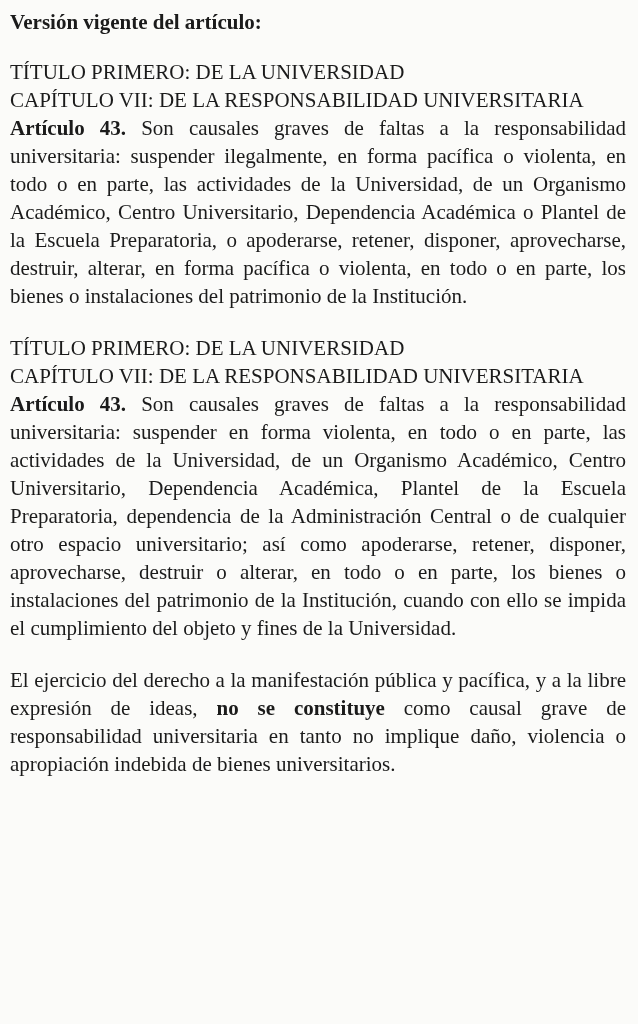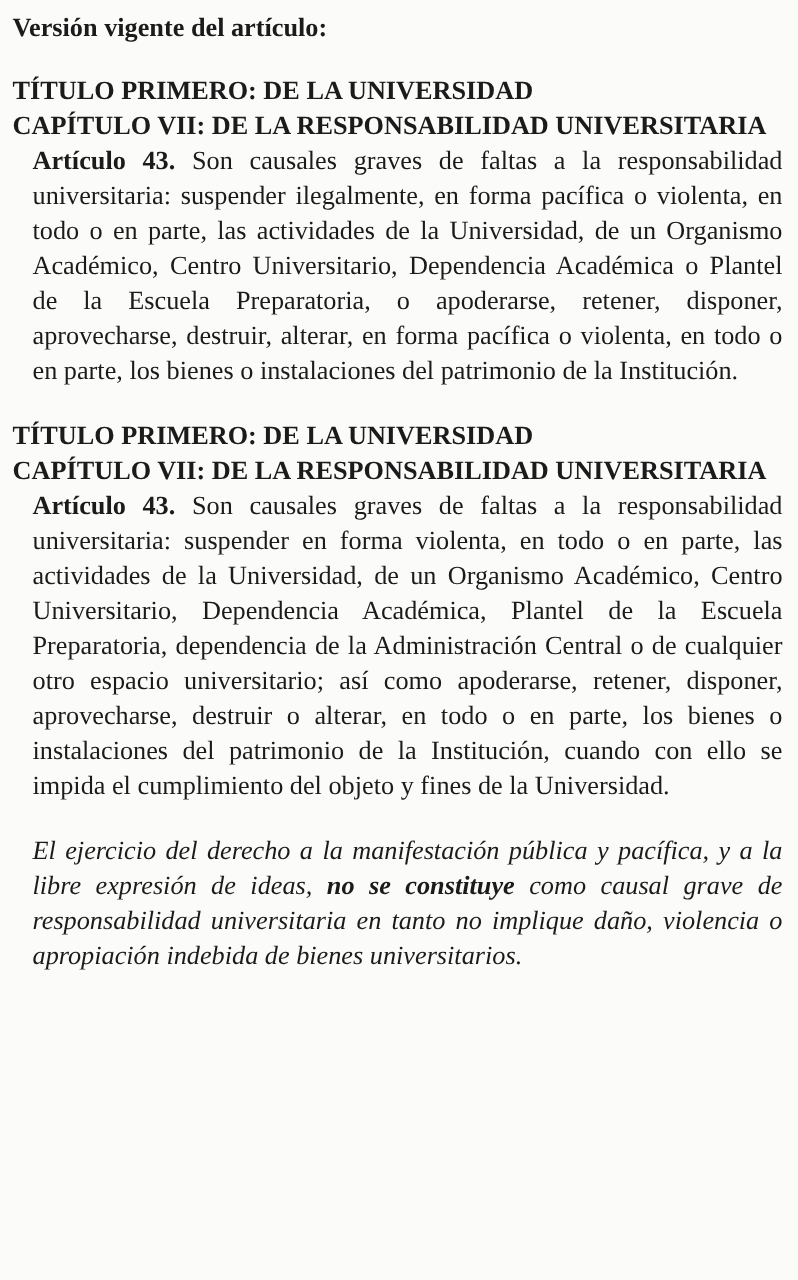--- a/index.html
+++ b/index.html
@@ -10,34 +10,33 @@
     overflow: hidden;
     background: #fbfbf9;
     color: #1b1b1b;
     font-family: "Liberation Serif", "DejaVu Serif", serif;
     font-size: 21px;
     line-height: 28px;
     padding: 8px 12px 6px 10px;
     -webkit-font-smoothing: antialiased;
   }
   .section { margin-bottom: 24px; }
-  .section:last-child { margin-bottom: 0; font-style: italic; }
+  .section:last-child { margin-bottom: 0; }
   .heading {
     font-weight: bold;
     margin-bottom: 22px;
   }
   .title-line {
-    font-weight: bold;
+    font-weight: normal;
     text-align: justify;
     text-align-last: left;
   }
   .body-par {
     text-align: justify;
     text-align-last: left;
-    margin-left: 16px;
   }
   .b { font-weight: bold; }
 </style>
 </head>
 <body>
 
 <main>
 
   <section class="section">
     <p class="heading">Versión vigente del artículo:</p>

